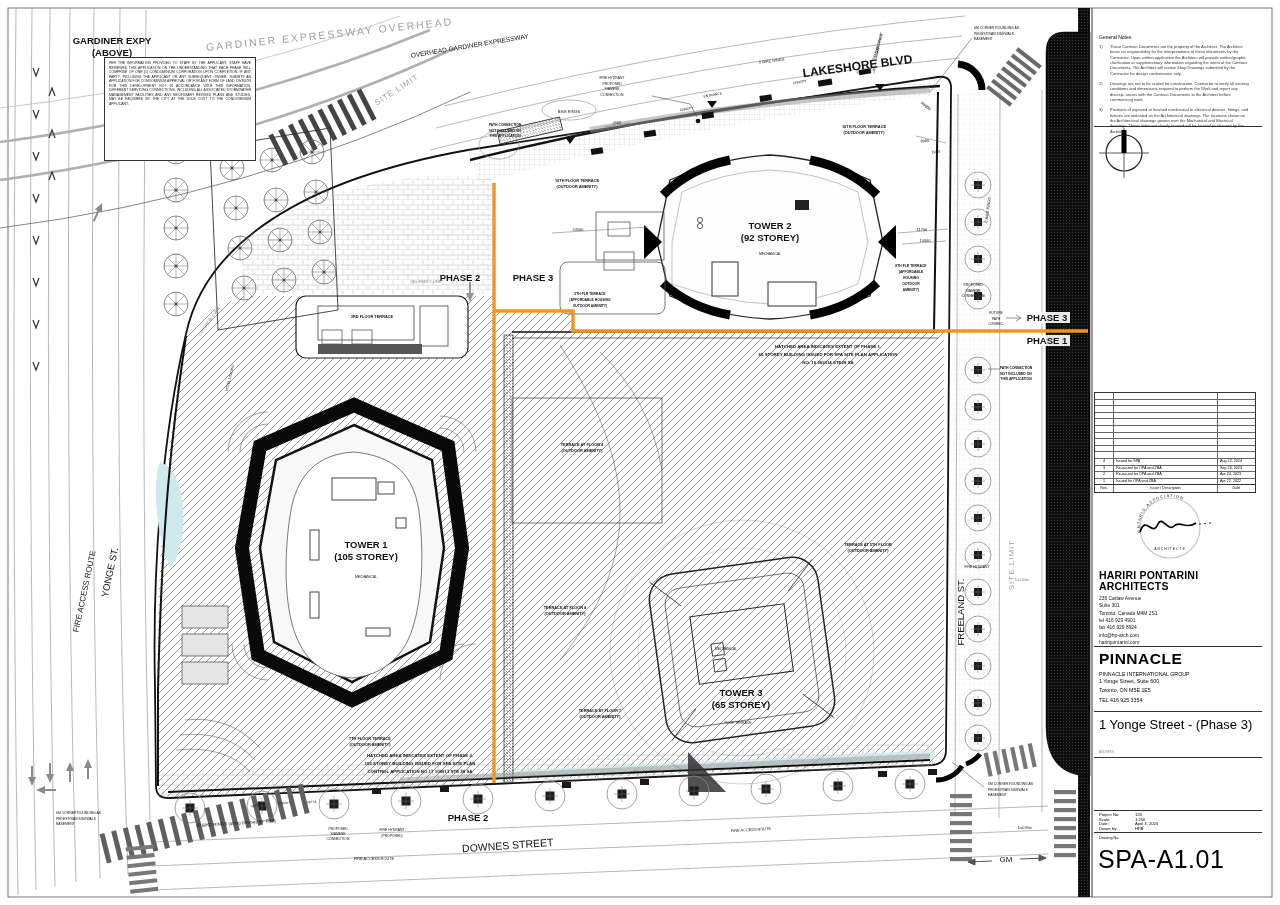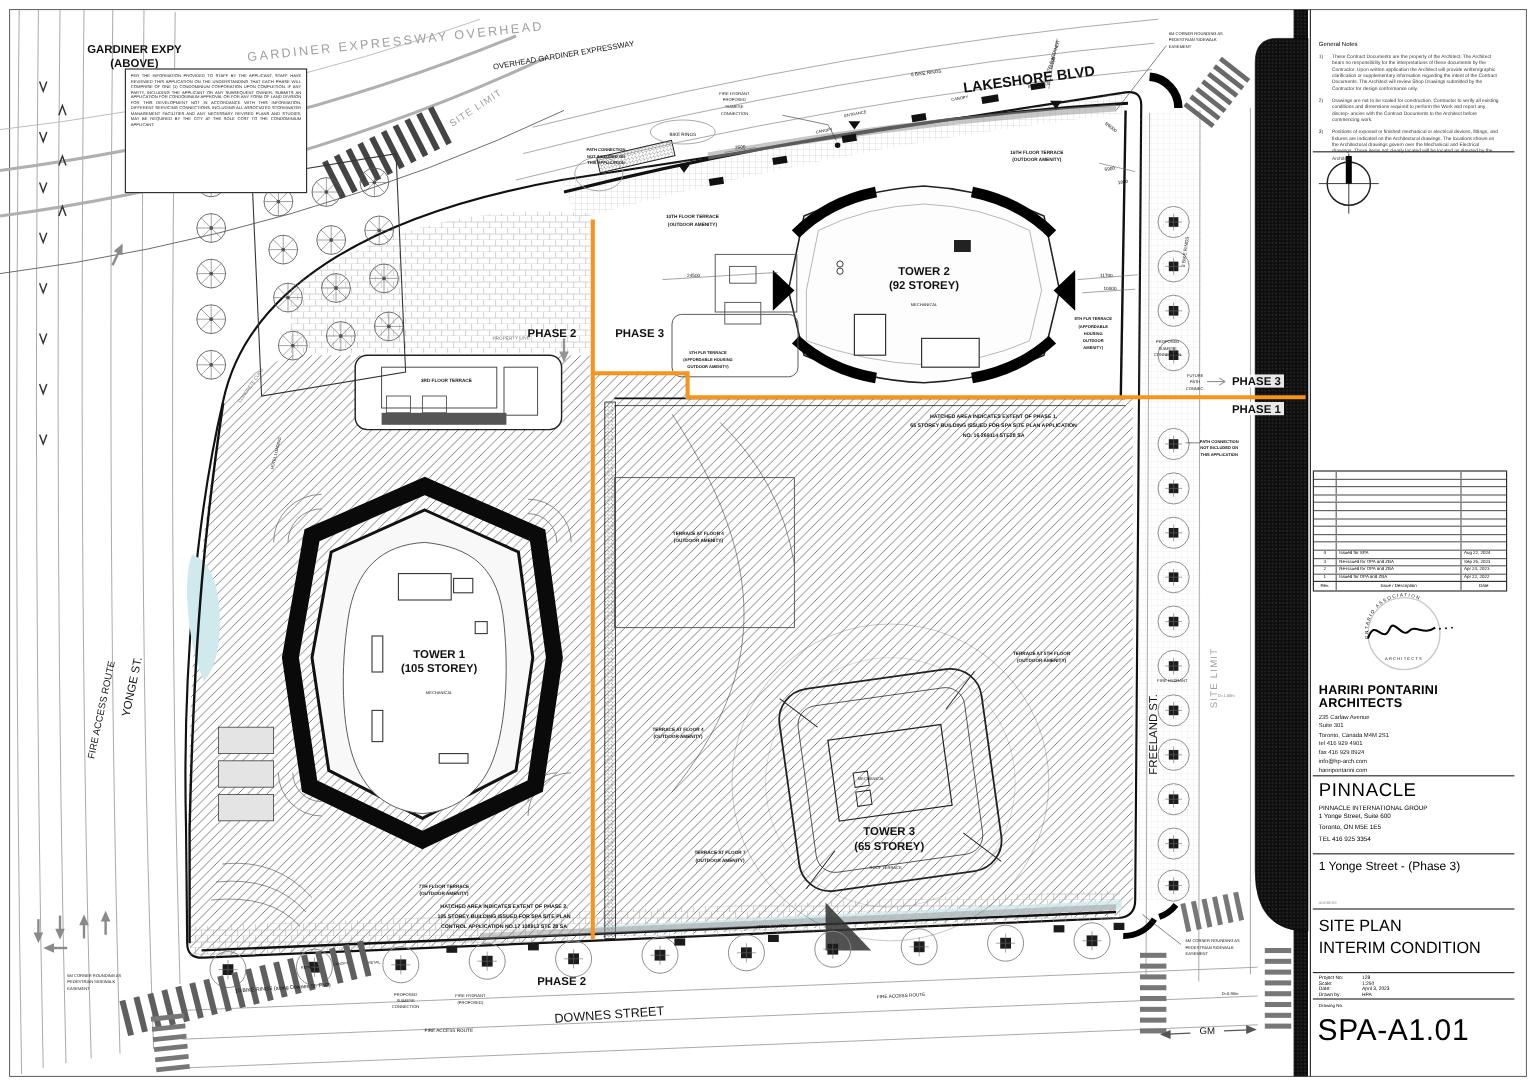--- a/index.html
+++ b/index.html
@@ -34,24 +34,24 @@
   .revrow{display:grid;grid-template-columns:18px 104px 38px;height:5.6px;line-height:5.6px;
           border-top:0.5px solid #666;}
   .revrow span{border-left:0.5px solid #666;padding-left:2px;overflow:hidden;white-space:nowrap;}
   .revrow span:first-child{border-left:none;text-align:center;padding-left:0;}
   .revrow.hdr{height:6.4px;line-height:6.4px;border-top:1px solid #333;}
   .revrow.hdr span{text-align:center;padding-left:0;}
   .arch{position:absolute;left:5px;top:570px;}
   .arch .nm{font-size:10.5px;font-weight:700;line-height:1.05;letter-spacing:.2px;}
   .arch .ln{font-size:4.9px;line-height:1.5;margin-top:3px;color:#111;}
   .cli{position:absolute;left:5px;top:650px;}
-  .cli .nm{font-size:15.5px;letter-spacing:.5px;font-weight:400;}
+  .cli .nm{font-size:15.5px;letter-spacing:.5px;font-weight:700;}
   .cli .sub{font-size:5.3px;margin-top:2.5px;}
   .cli .ln{font-size:5.3px;line-height:1.85;}
-  .ptitle{position:absolute;left:5px;top:717px;font-size:10px;}
+  .ptitle{position:absolute;left:5px;top:717px;font-size:13px;}
   .addr{position:absolute;left:5px;top:750px;font-size:3.1px;color:#888;}
   .stitle{position:absolute;left:5px;top:763px;font-size:13.5px;line-height:1.32;}
   .meta{position:absolute;left:5px;top:813px;font-size:4.1px;line-height:1.15;}
   .meta .mrow{display:grid;grid-template-columns:36px 100px;}
   .dnolbl{position:absolute;left:5px;top:836px;font-size:3.7px;}
   .dno{position:absolute;left:4px;top:845px;font-size:25px;letter-spacing:.5px;}
 </style>
 </head>
 <body>
 
@@ -722,24 +722,20 @@
     <div class="ln">1 Yonge Street, Suite 600</div>
     <div class="ln">Toronto, ON  M5E 1E5</div>
     <div class="ln">TEL 416 925 3354</div>
   </div>
   <div class="hline" style="top:711px"></div>
 
   <div class="ptitle">1 Yonge Street - (Phase 3)</div>
   <div class="addr">ADDRESS</div>
   <div class="hline" style="top:757px"></div>
 
-  <div class="stitle">
-    <div>SITE PLAN</div>
-    <div>INTERIM CONDITION</div>
-  </div>
   <div class="hline" style="top:810px"></div>
 
   <div class="meta">
     <div class="mrow">
           <span>Project No:</span>
           <span>128</span>
         </div>
     <div class="mrow">
           <span>Scale:</span>
           <span>1:250</span>

